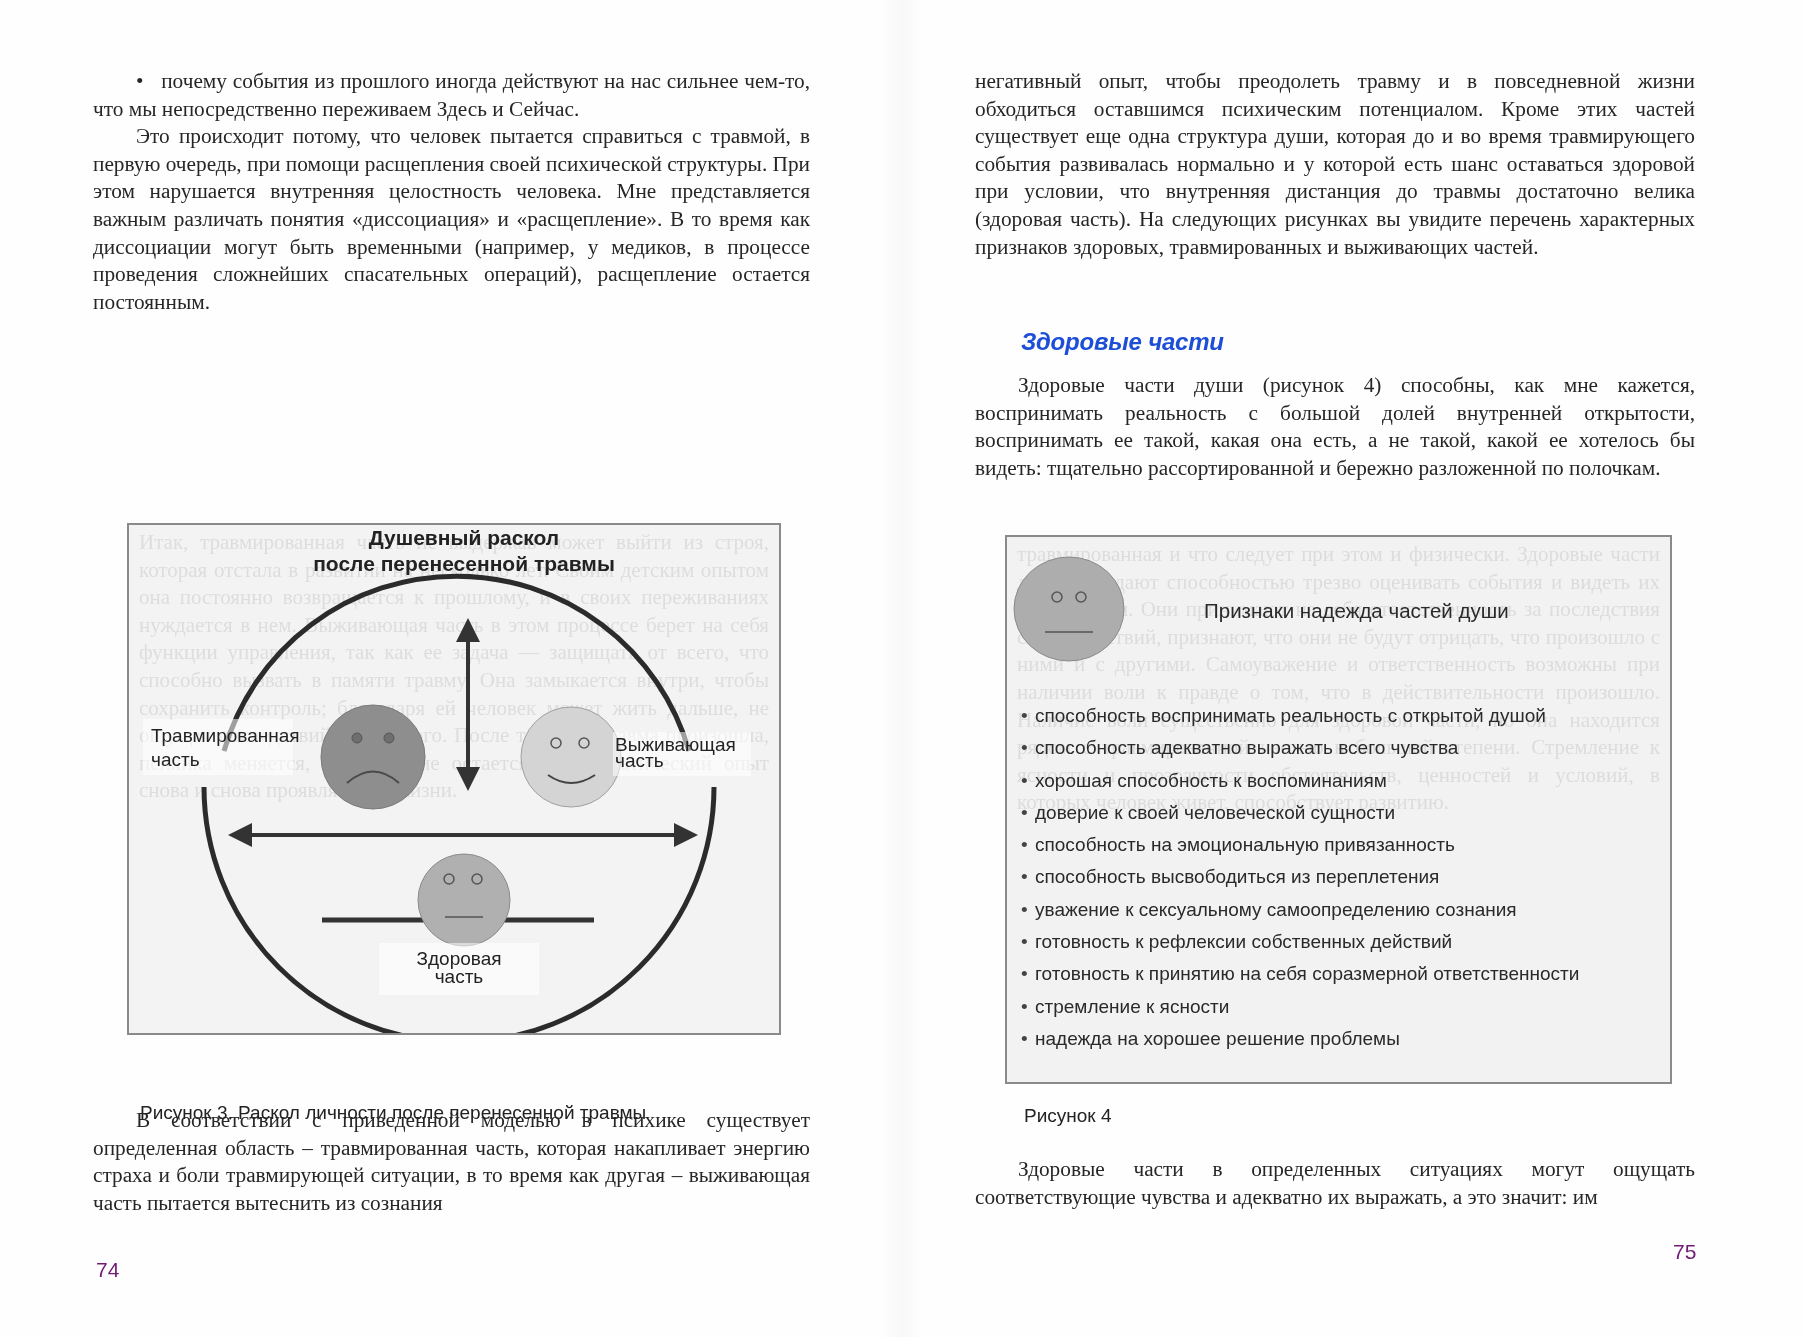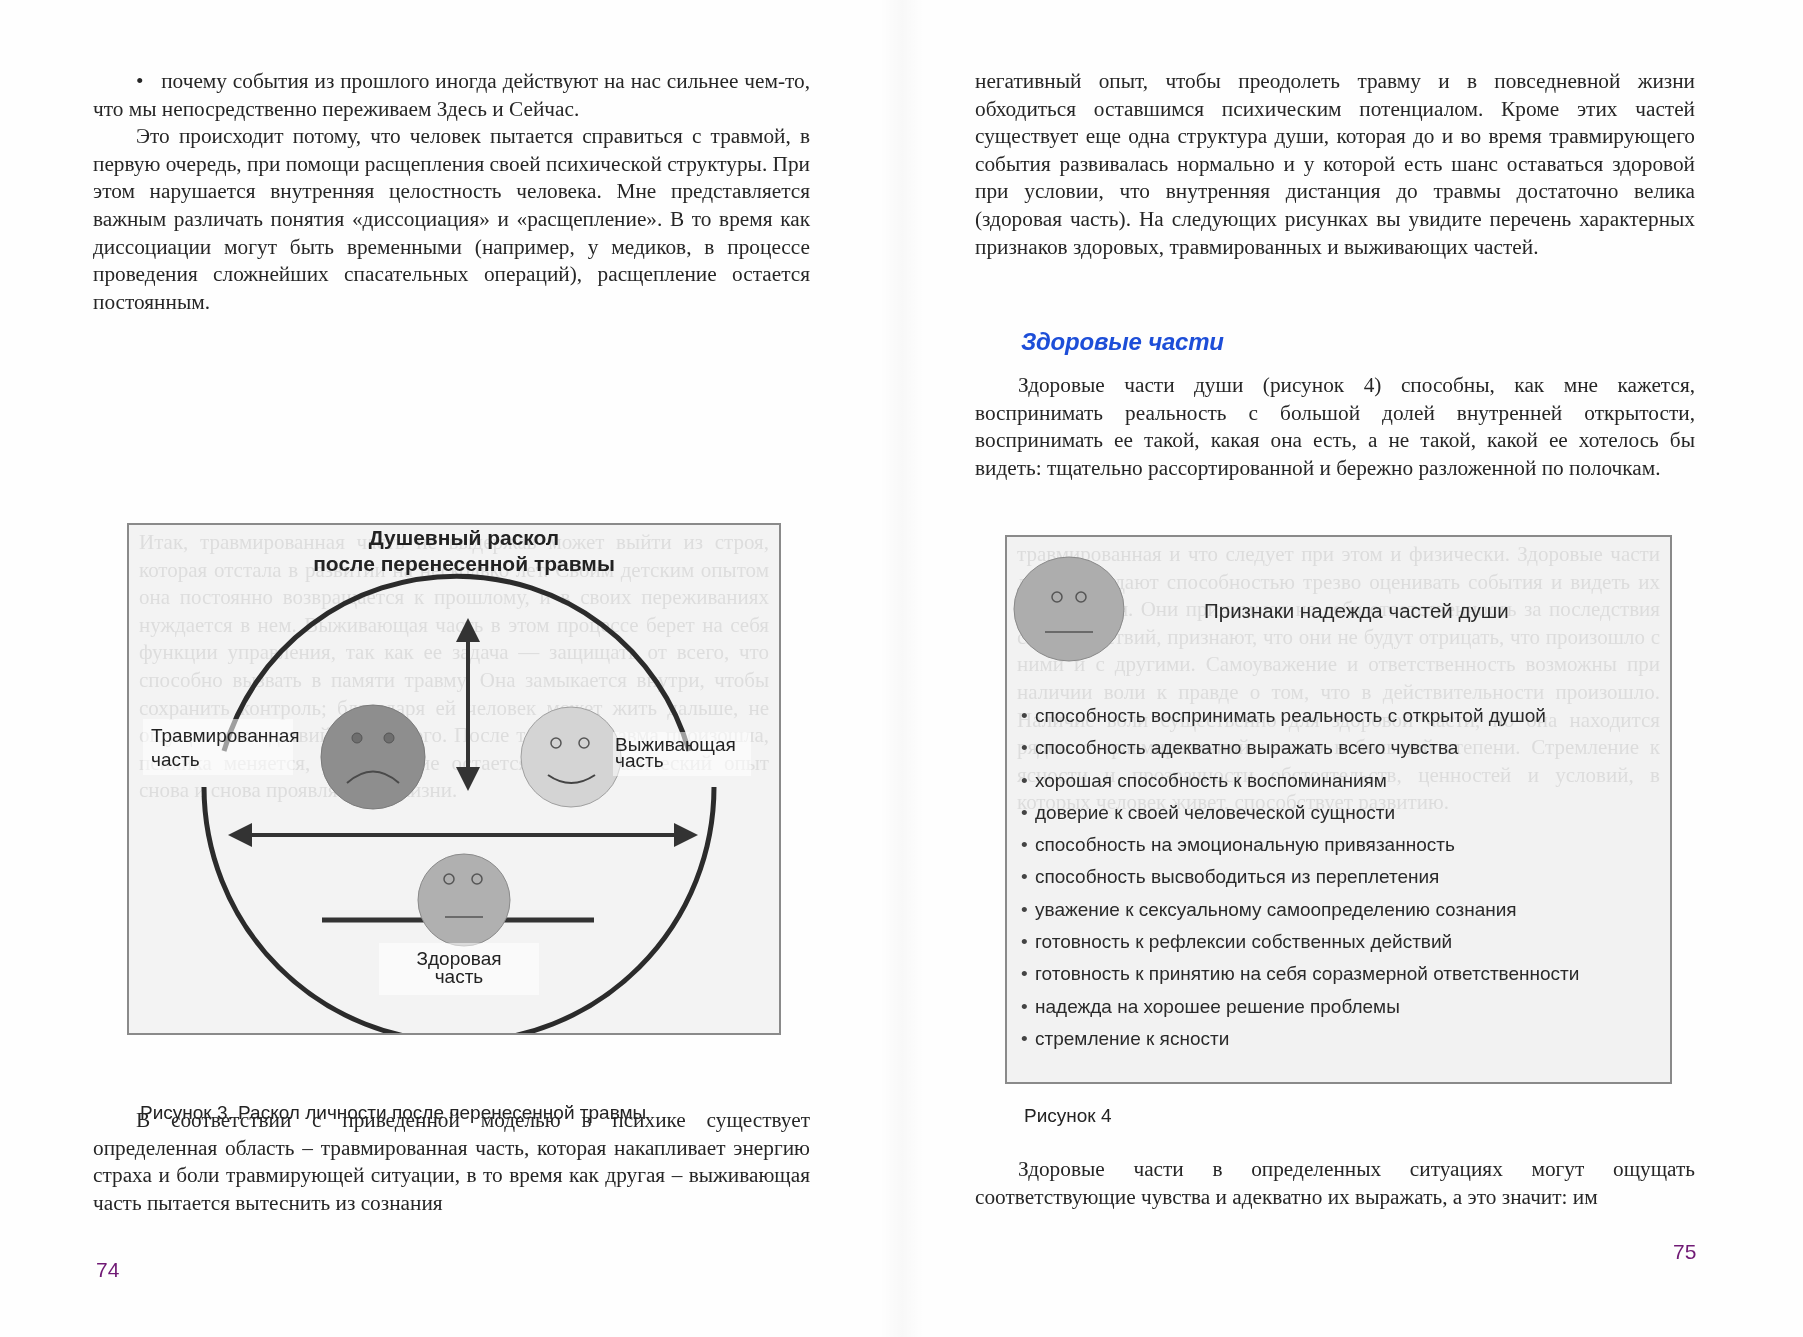--- a/index.html
+++ b/index.html
@@ -136,22 +136,22 @@
   <ul class="list">
     <li><span class="dot">•</span><span>способность воспринимать реальность с открытой душой</span></li>
     <li><span class="dot">•</span><span>способность адекватно выражать всего чувства</span></li>
     <li><span class="dot">•</span><span>хорошая способность к воспоминаниям</span></li>
     <li><span class="dot">•</span><span>доверие к своей человеческой сущности</span></li>
     <li><span class="dot">•</span><span>способность на эмоциональную привязанность</span></li>
     <li><span class="dot">•</span><span>способность высвободиться из переплетения</span></li>
     <li><span class="dot">•</span><span>уважение к сексуальному самоопределению сознания</span></li>
     <li><span class="dot">•</span><span>готовность к рефлексии собственных действий</span></li>
     <li><span class="dot">•</span><span>готовность к принятию на себя соразмерной ответственности</span></li>
+    <li><span class="dot">•</span><span>стремление к ясности</span></li>
     <li><span class="dot">•</span><span>надежда на хорошее решение проблемы</span></li>
-    <li><span class="dot">•</span><span>стремление к ясности</span></li>
   </ul>
 </div>
 
 <div class="caption" style="left:1024px; top:1105px;">Рисунок 4</div>
 
 <div class="body-text right-col" style="top:1156px;">
   <p class="indent">Здоровые части в определенных ситуациях могут ощущать соответствующие чувства и адекватно их выражать, а это значит: им</p>
 </div>
 
 <div class="page-num" style="left:1673px; top:1240px;text-align:center;">75</div>

